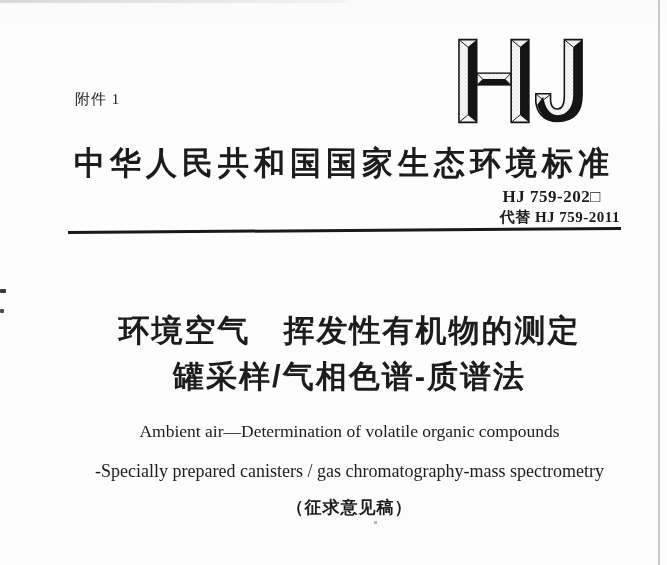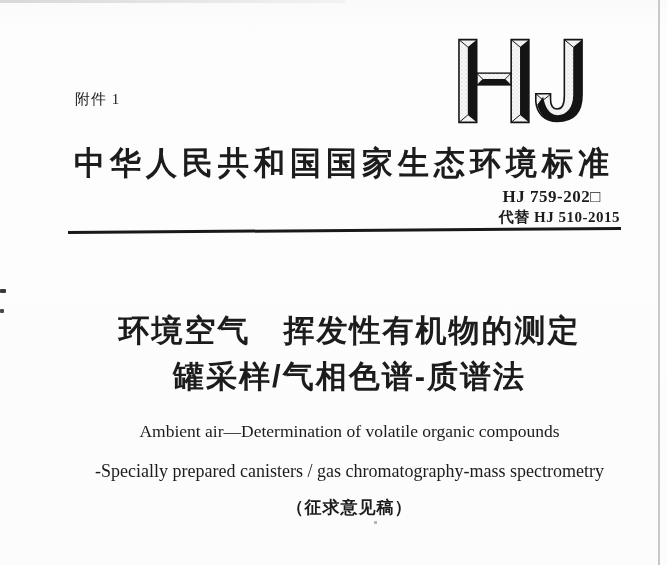--- a/index.html
+++ b/index.html
@@ -136,21 +136,21 @@
       <path d="M118,9.5 L127,2 L127,58 C127,78 116,85 102,85 C90,85 83.5,77 81.5,68 L87.5,60
                C89,70 94,78.75 102,78.75 C112,78.75 118,70 118,58 Z" fill="#141414"></path>
       <path d="M109,2 L118,9.5 M80,57 L87.5,63.5 L95,57.5" stroke="#141414" stroke-width="1" fill="none"></path>
     </svg>
   </div>
 
   <div class="abs standard-heading">中华人民共和国国家生态环境标准</div>
 
   <div class="abs std-number">HJ 759-202□</div>
 
-  <div class="abs replaces-note">代替 HJ 510-2015</div>
+  <div class="abs replaces-note">代替 HJ 759-2011</div>
 
   <div class="abs header-rule"></div>
 
   <div class="abs centered title-cn title-cn-1">环境空气　挥发性有机物的测定</div>
   <div class="abs centered title-cn title-cn-2">罐采样/气相色谱-质谱法</div>
 
   <div class="abs centered title-en title-en-1">Ambient air—Determination of volatile organic compounds</div>
   <div class="abs centered title-en title-en-2">-Specially prepared canisters / gas chromatography-mass spectrometry</div>
 
   <div class="abs centered draft-note">（征求意见稿）</div>

